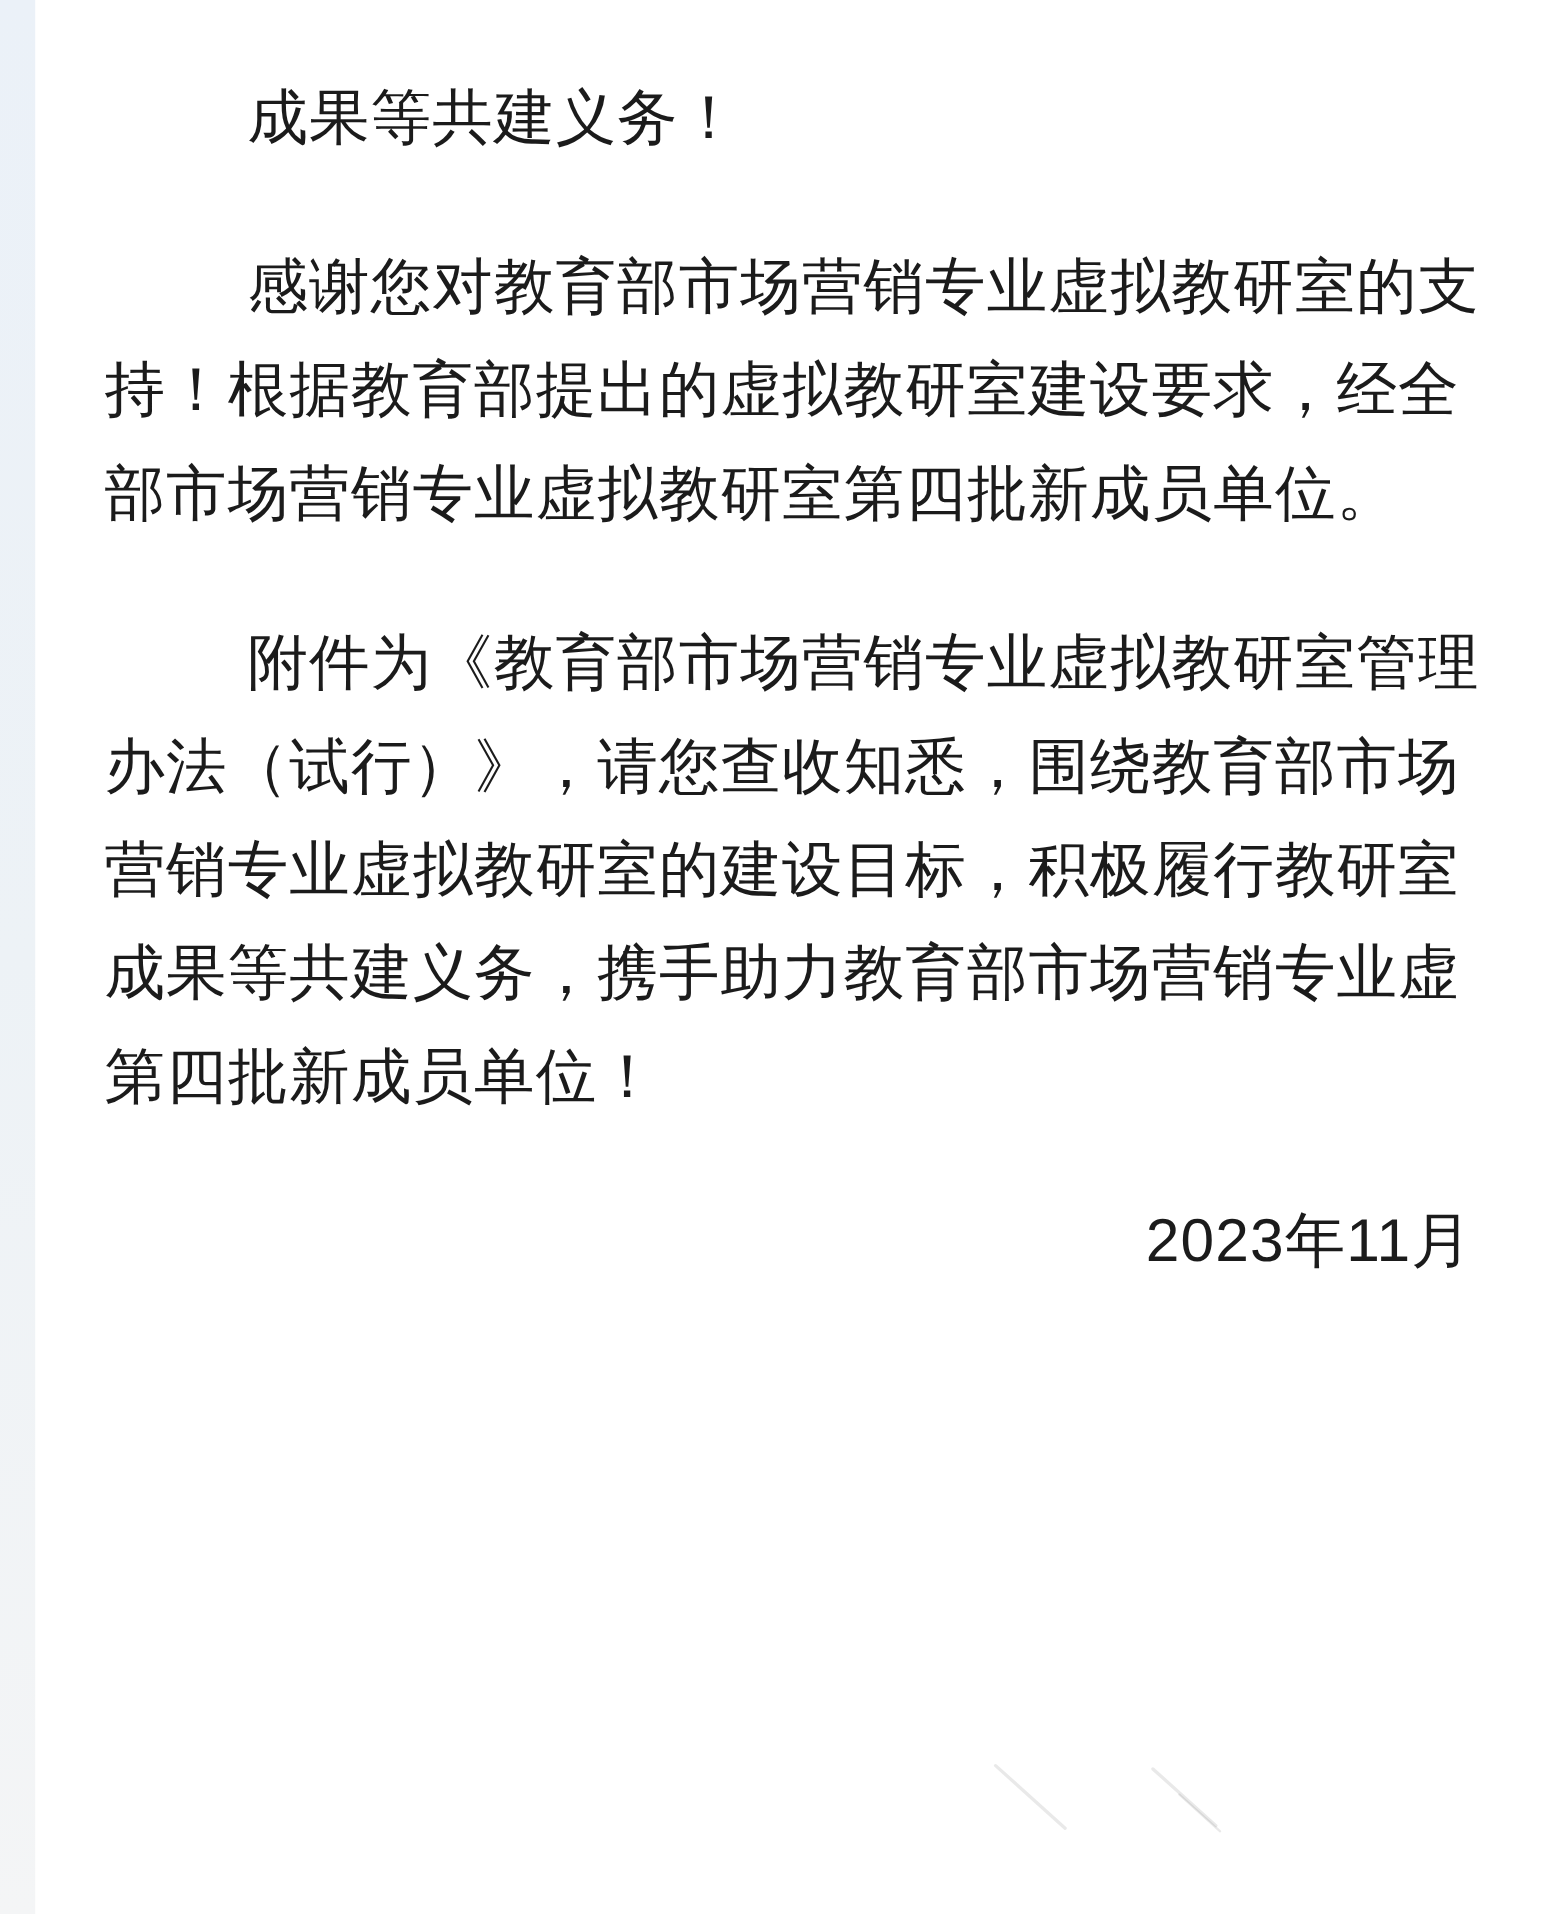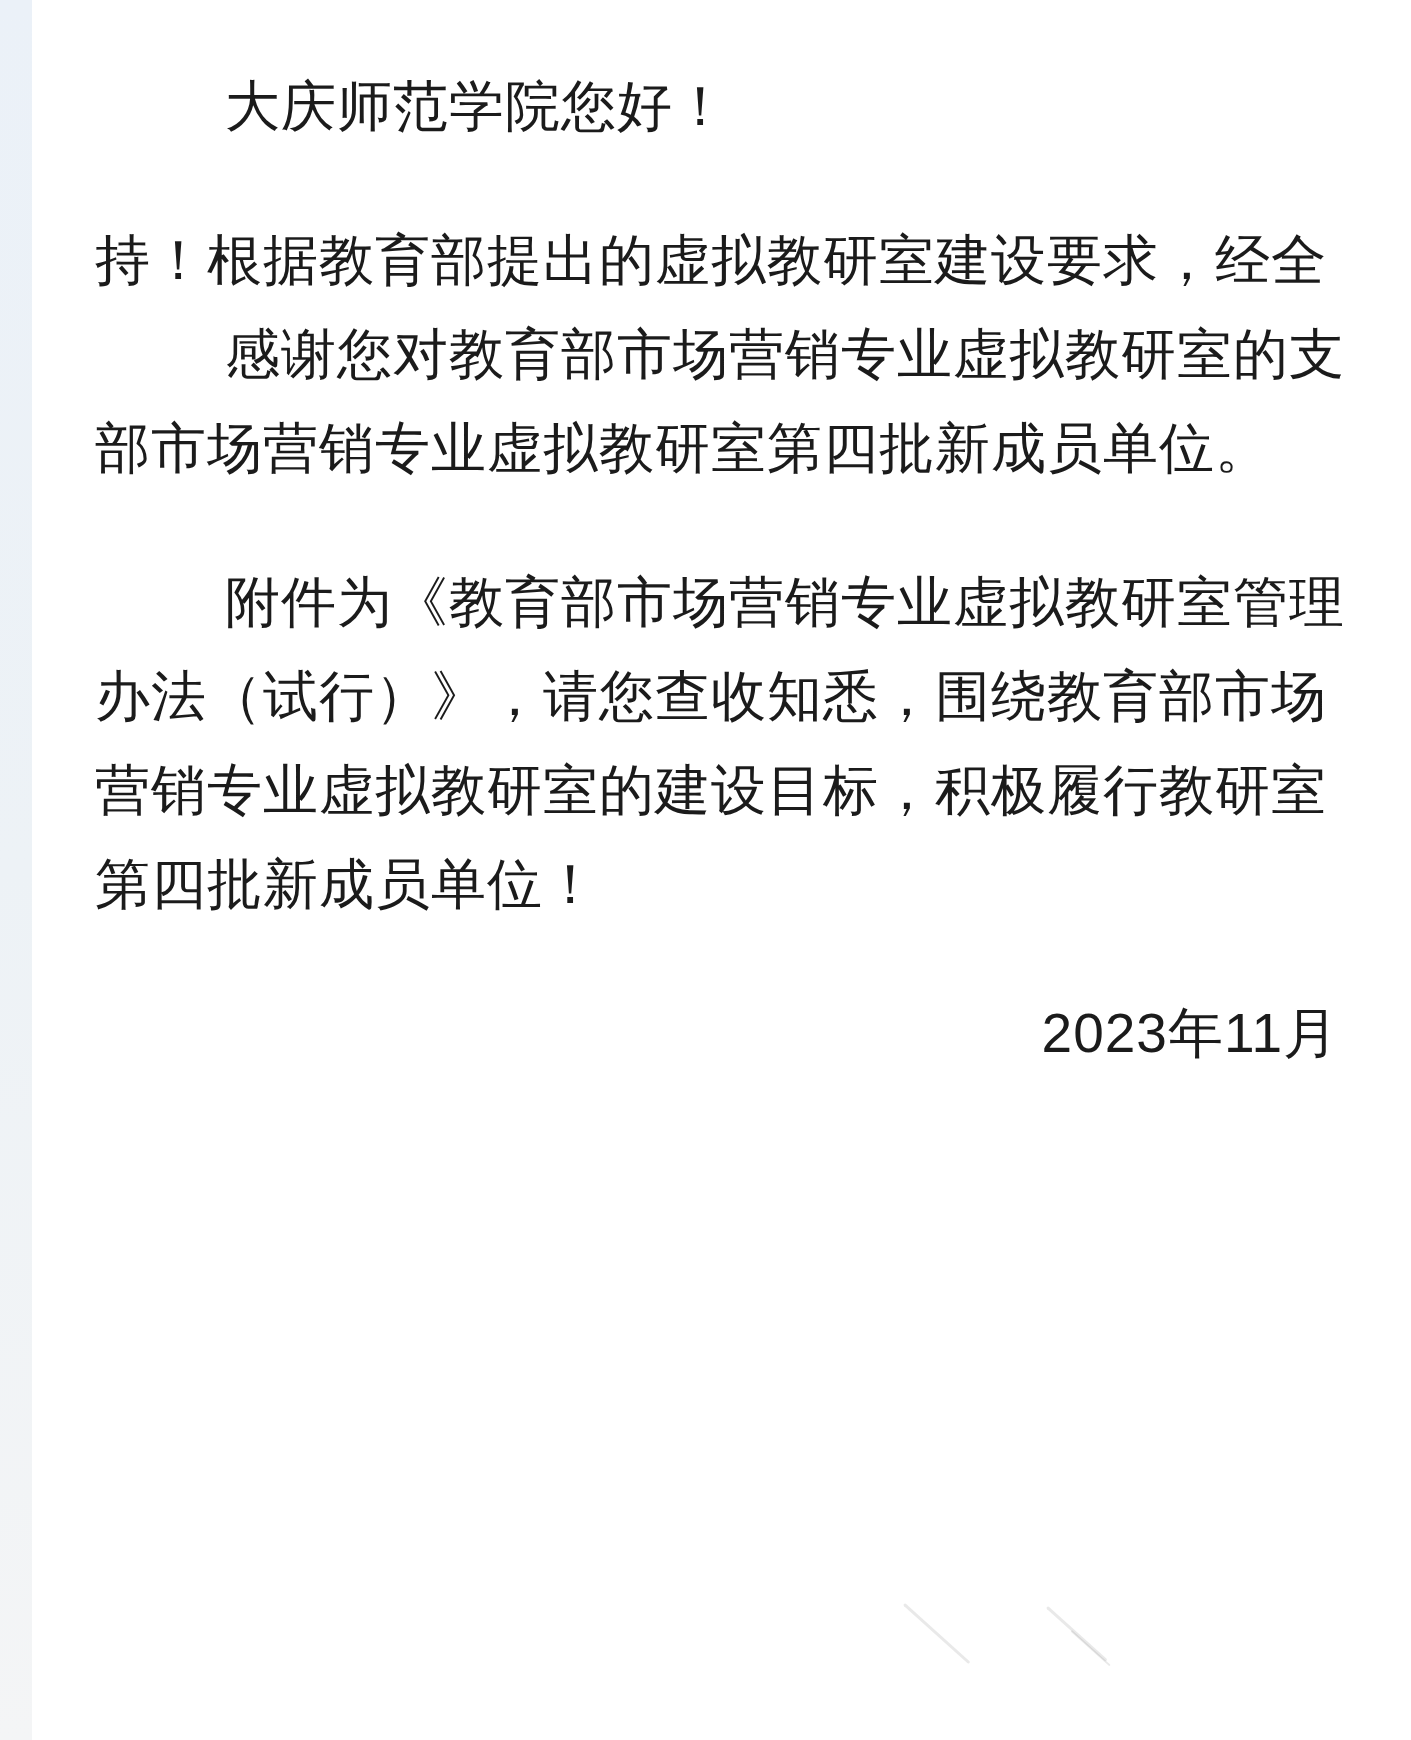--- a/index.html
+++ b/index.html
@@ -77,32 +77,33 @@
 <body>
 
 <div class="page">
   <div class="edge-strip"></div>
 
   <div class="smudge s1"></div>
   <div class="smudge s2"></div>
   <div class="smudge s3"></div>
 
   <div class="content">
-    <div class="greeting">大庆师范学院您好！</div>
+    <div class="greeting">成果等共建义务！</div>
 
     <div>
         <div class="paragraph">
+          <div class="line indent"><span>感谢您对教育部市场营销专业虚拟教研室的支</span></div>
           <div class="line"><span>持！根据教育部提出的虚拟教研室建设要求，经全</span></div>
-          <div class="line indent"><span>感谢您对教育部市场营销专业虚拟教研室的支</span></div>
           <div class="line"><span>部市场营销专业虚拟教研室</span><span class="bold">第四批新成员单位</span><span>。</span></div>
         </div>
         <div class="paragraph">
           <div class="line indent"><span>附件为《教育部市场营销专业虚拟教研室管理</span></div>
           <div class="line"><span>办法（试行）》，请您查收知悉，围绕教育部市场</span></div>
           <div class="line"><span>营销专业虚拟教研室的建设目标，积极履行教研室</span></div>
+          <div class="line"><span>成果等共建义务，携手助力教育部市场营销专业虚</span></div>
           <div class="line"><span>第四批新成员单位！</span></div>
         </div>
       </div>
 
 
     <div class="date">2023年11月</div>
   </div>
 </div>
 
 </body></html>

